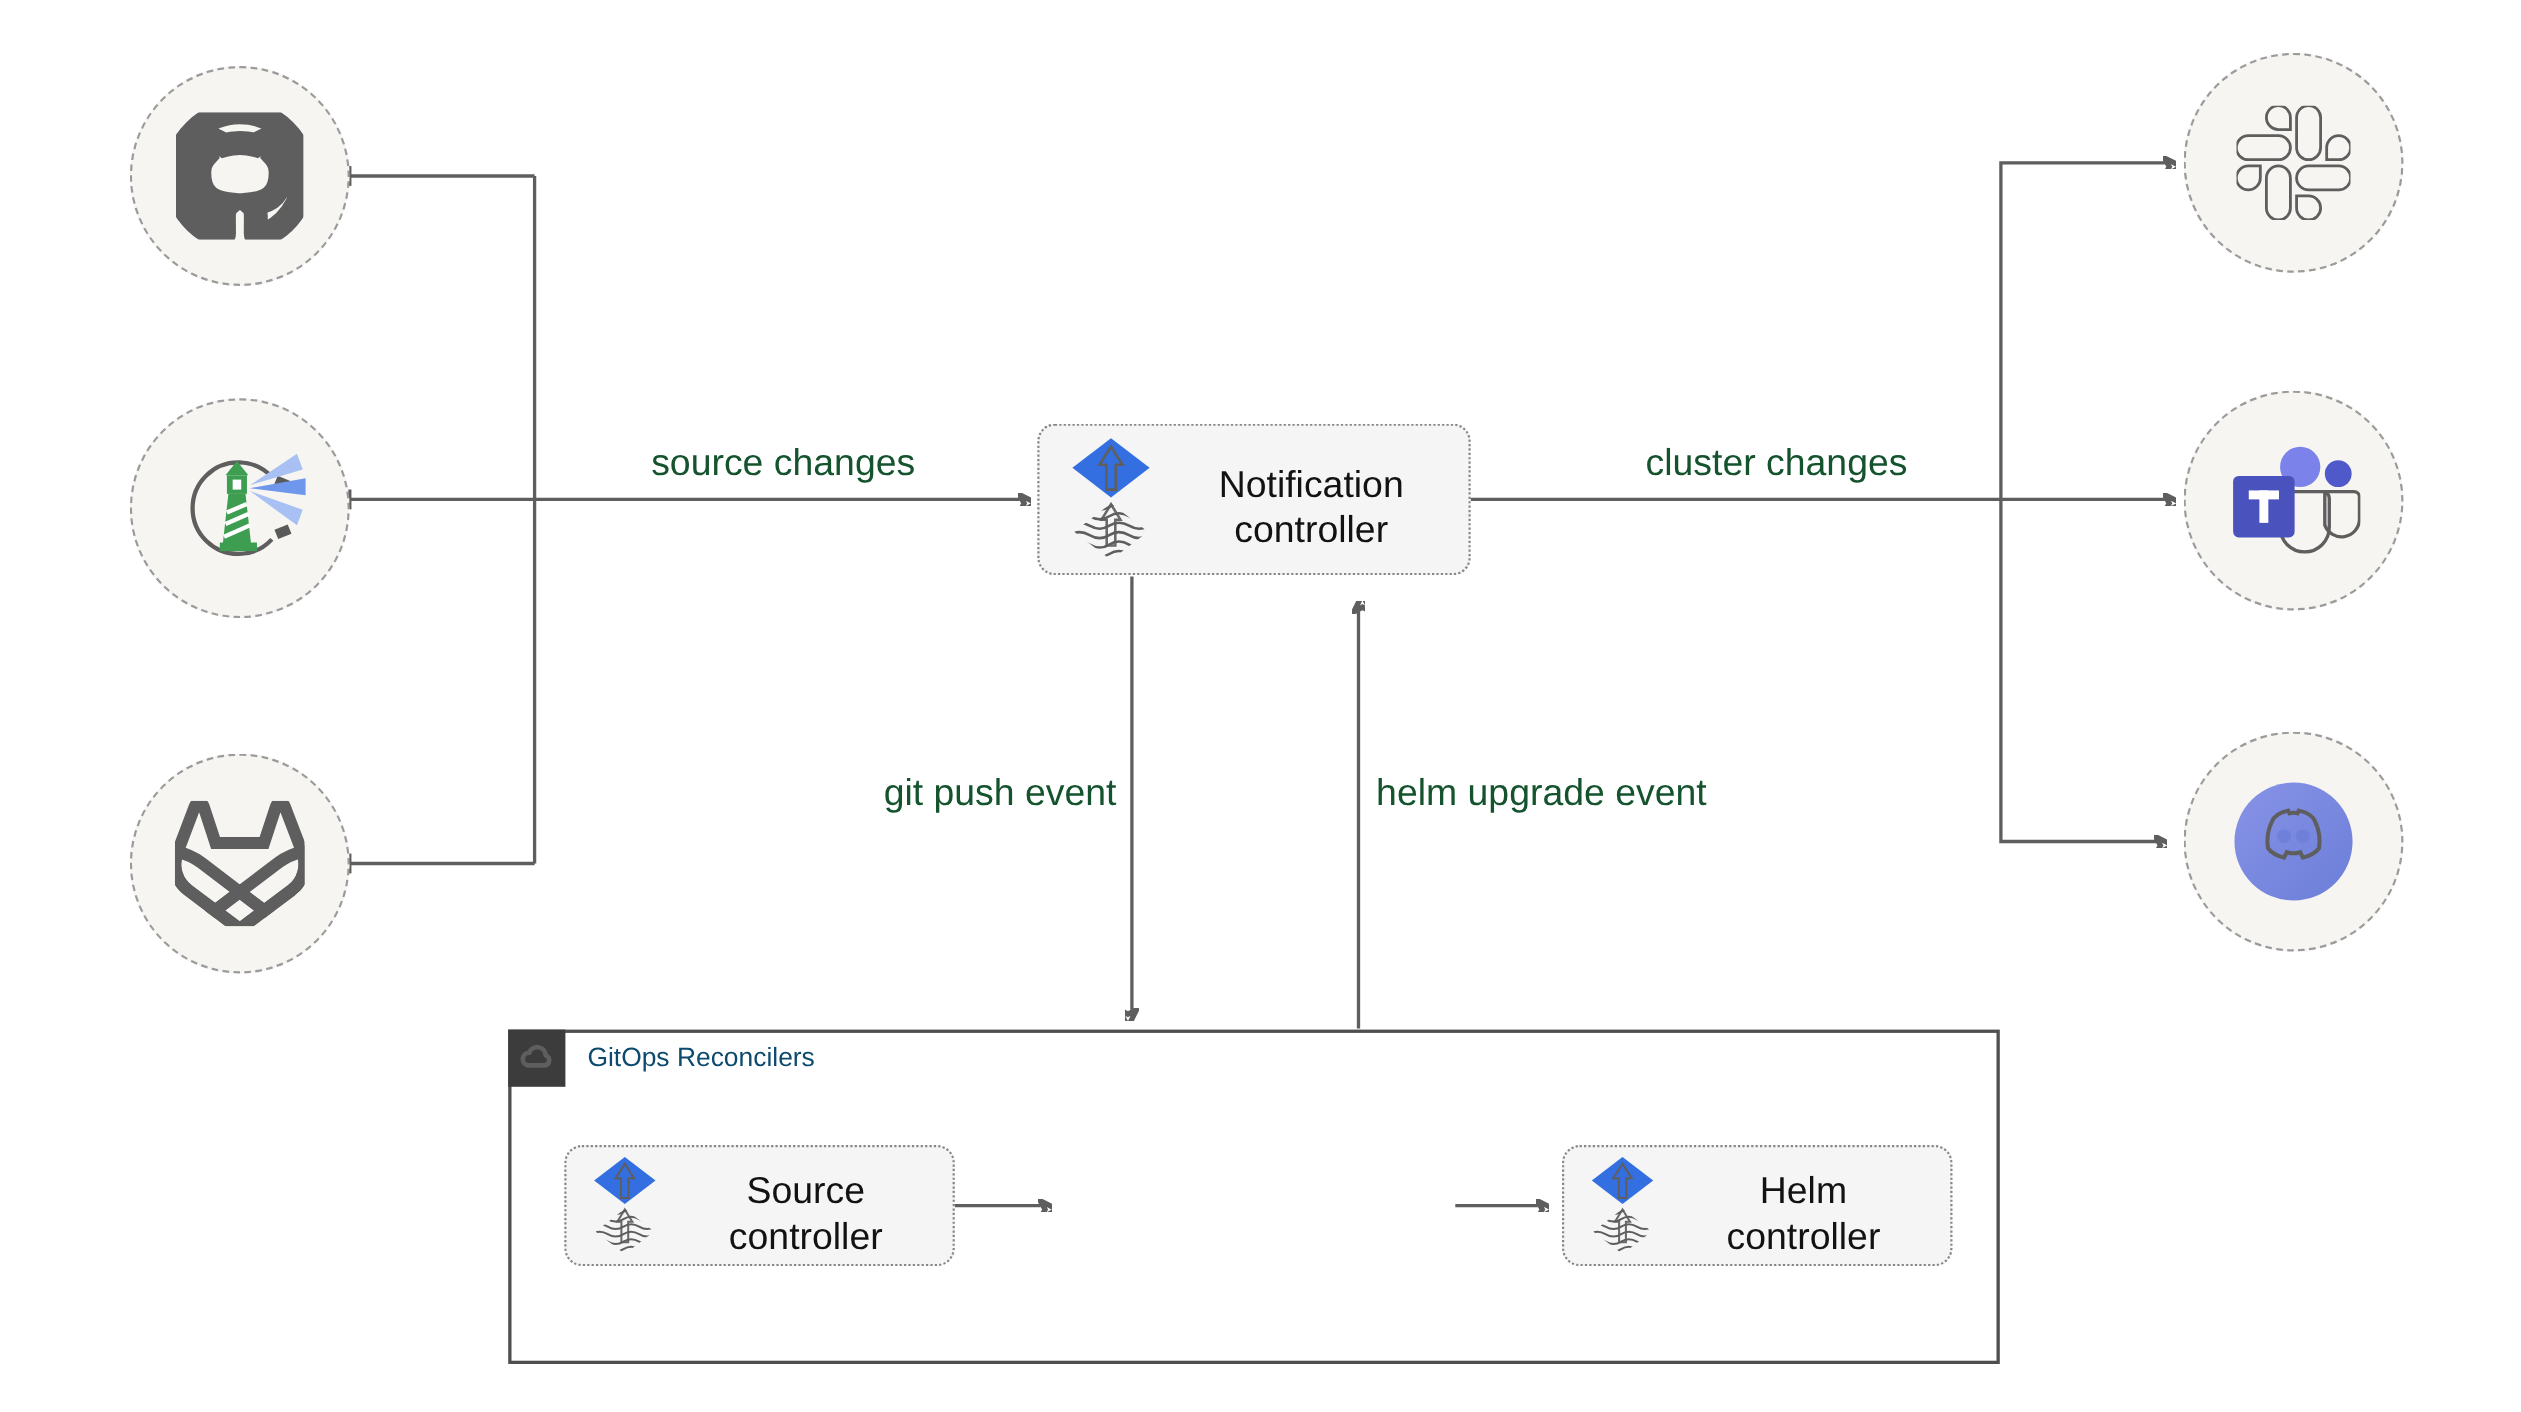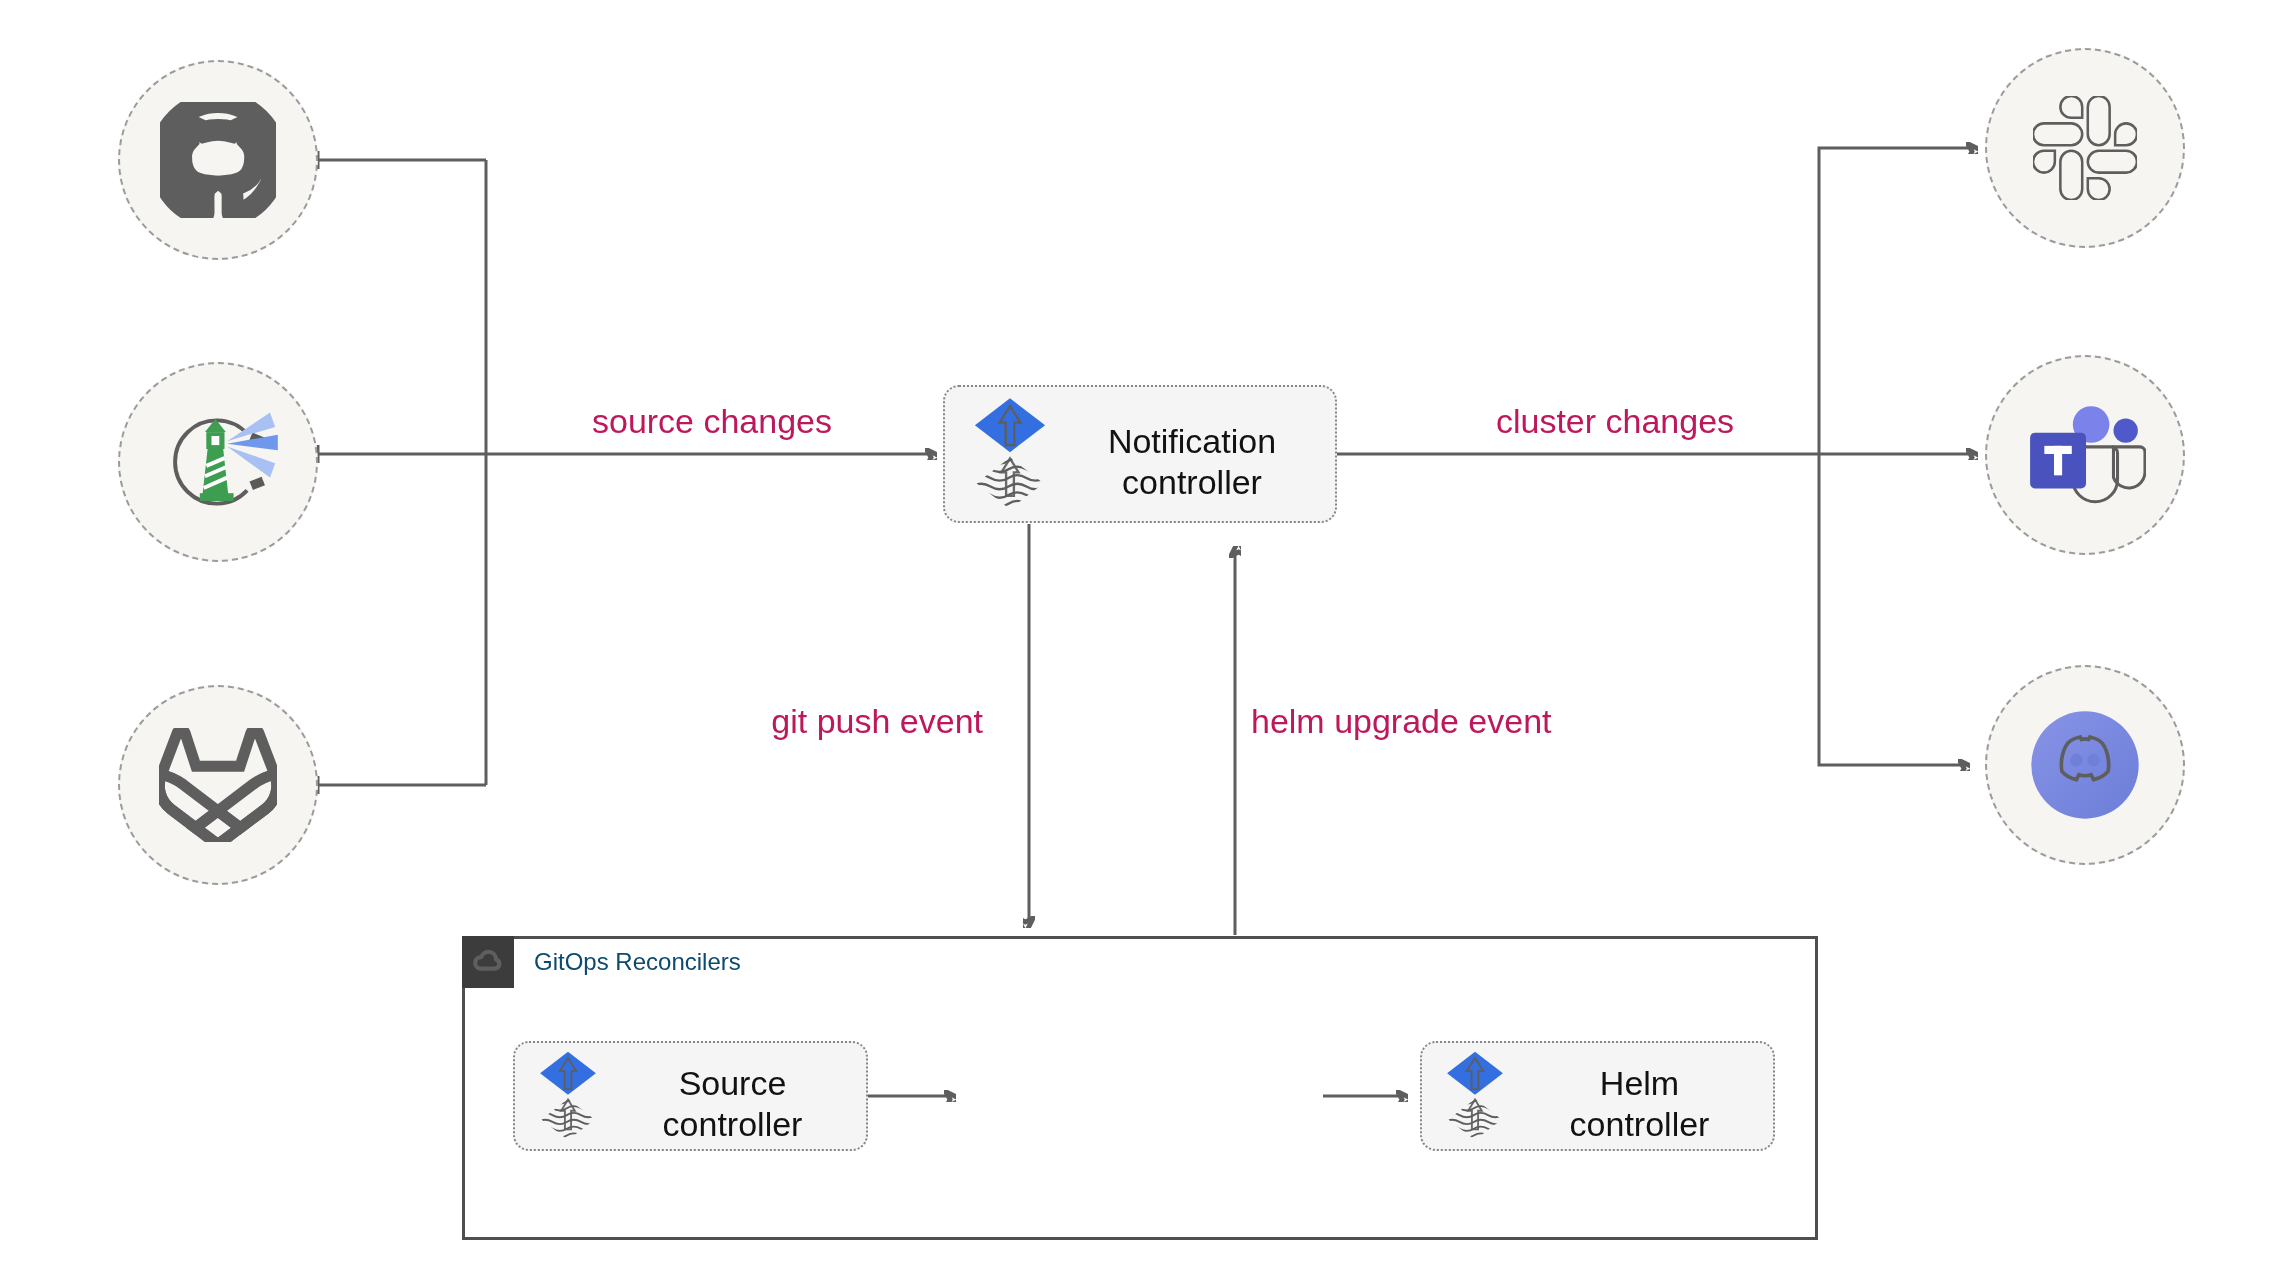--- a/index.html
+++ b/index.html
@@ -21,21 +21,21 @@
   .ctrl .labelwrap{flex:1;display:flex;justify-content:center;}
   .ctrl .label{max-width:212px;text-align:center;font-size:34px;line-height:1.22;color:#121212;margin-top:16px;}
 
   
   .group{position:absolute;left:462px;top:936px;width:1356px;height:304px;
          border:3px solid #4f4f4f;box-sizing:border-box;background:transparent;}
   .group-badge{position:absolute;left:462px;top:936px;width:52px;height:52px;background:#3c3c3c;
                display:flex;align-items:center;justify-content:center;}
   .group-title{position:absolute;left:534px;top:948px;font-size:24px;color:#0c4a6e;}
 
-  .edge-label{position:absolute;font-size:34px;color:#be185d;white-space:nowrap;}
+  .edge-label{position:absolute;font-size:34px;color:#14532d;white-space:nowrap;}
 </style>
 </head>
 <body>
 
 <div class="canvas">
 
   <svg class="overlay" viewBox="0 0 2292 1284" xmlns="http://www.w3.org/2000/svg">
     <defs>
       <marker id="arrow" viewBox="0 0 12 12" markerWidth="12" markerHeight="12" refX="2" refY="6" orient="auto" markerUnits="userSpaceOnUse">
         <path d="M1 1 L11 6 L1 11 L3.8 6 Z" fill="#5e5e5e" stroke="none" transform="scale(1.6)"></path>
@@ -201,16 +201,16 @@
     <svg class="flux" style="margin-left:22px;" width="62" height="93">
         <use href="#flux-logo"></use>
       </svg>
     <div class="labelwrap">
         <span class="label">Helm controller</span>
       </div>
   </div>
 
   <div class="edge-label" style="left:547px;top:402px;width:330px;text-align:center;">source changes</div>
   <div class="edge-label" style="left:1450px;top:402px;width:330px;text-align:center;">cluster changes</div>
-  <div class="edge-label" style="left:623px;top:702px;width:360px;text-align:right;">git push event</div>
+  <div class="edge-label" style="left:655px;top:702px;width:360px;text-align:right;">git push event</div>
   <div class="edge-label" style="left:1251px;top:702px;width:400px;text-align:left;">helm upgrade event</div>
 
 </div>
 
 </body></html>

